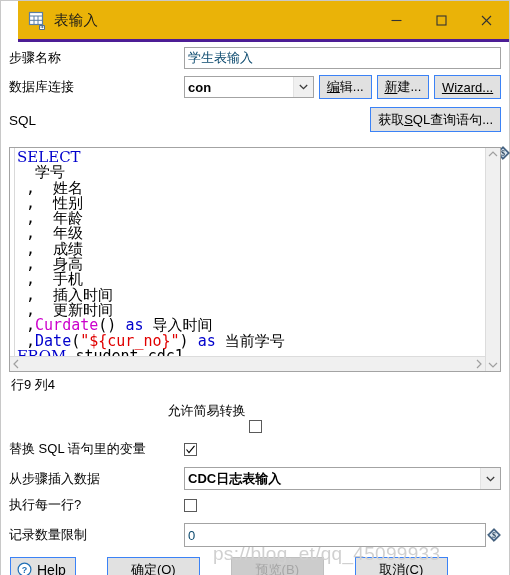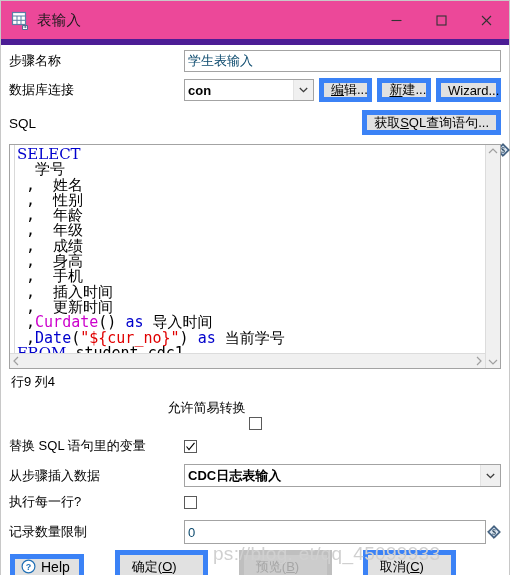--- a/index.html
+++ b/index.html
@@ -27,23 +27,24 @@
     display: flex;
     flex-direction: column;
   }
 
   
   .titlebar {
     height: 38px;
     min-height: 38px;
     display: flex;
     align-items: center;
-    background: #ec4899;
-    border-bottom: 6px solid #4c1d95;
+    background: #eab308;
+    border-bottom: 3px solid #4c1d95;
     position: relative;
+    margin-left: 17px;
   }
   .title-icon {
     width: 22px;
     height: 22px;
     margin-left: 8px;
     margin-right: 6px;
     flex: 0 0 auto;
     display: block;
   }
   .title-text {
@@ -130,44 +131,44 @@
     display: flex;
     align-items: center;
     justify-content: center;
   }
 
   
   .btn {
     height: 24px;
     min-width: 44px;
     padding: 0 7px;
-    border: 5px solid #3b82f6;
+    border: 1px solid #3b82f6;
     background: #e1e1e1;
     box-sizing: border-box;
     display: inline-flex;
     align-items: center;
-    justify-content: flex-start;
+    justify-content: center;
     font-size: 13px;
     color: #000;
     white-space: nowrap;
     user-select: none;
   }
   .btn.disabled {
     color: #a6a6a6;
     background: #cccccc;
     border-color: #bfbfbf;
   }
   .mn { text-decoration: underline; }
 
   
   .sqlbar {
     display: flex;
     align-items: flex-end;
     margin-top: 8px;
-    margin-bottom: 9px;
+    margin-bottom: 15px;
   }
   .sqlbar .sqllabel {
     font-size: 13.5px;
     padding-bottom: 4px;
   }
   .sqlbar .gap { flex: 1 1 auto; }
 
   
   .editor-wrap {
     border: 1px solid #a3a3a3;
@@ -362,21 +363,21 @@
             </svg>
         </span>
       </div>
       <div class="btn" style="margin-left:5px;">
         <span><span class="mn"></span></span>
         <span><span class="mn">编</span>辑...</span>
       </div>
       <div class="btn" style="margin-left:5px;">
         <span style="text-decoration: none; text-underline-offset: 2px;"><span class="mn">新</span>建...</span>
       </div>
-      <div class="btn" style="margin-left:5px;">
+      <div class="btn" style="margin-left:5px;text-decoration:underline;">
         <span>Wizard...</span>
       </div>
     </div>
 
     <div class="sqlbar">
       <span class="sqllabel">SQL</span>
       <span class="gap"></span>
       <span class="btn" style="height:25px;">
         <span>获取<span class="mn">S</span>QL查询语句...</span>
       </span>

